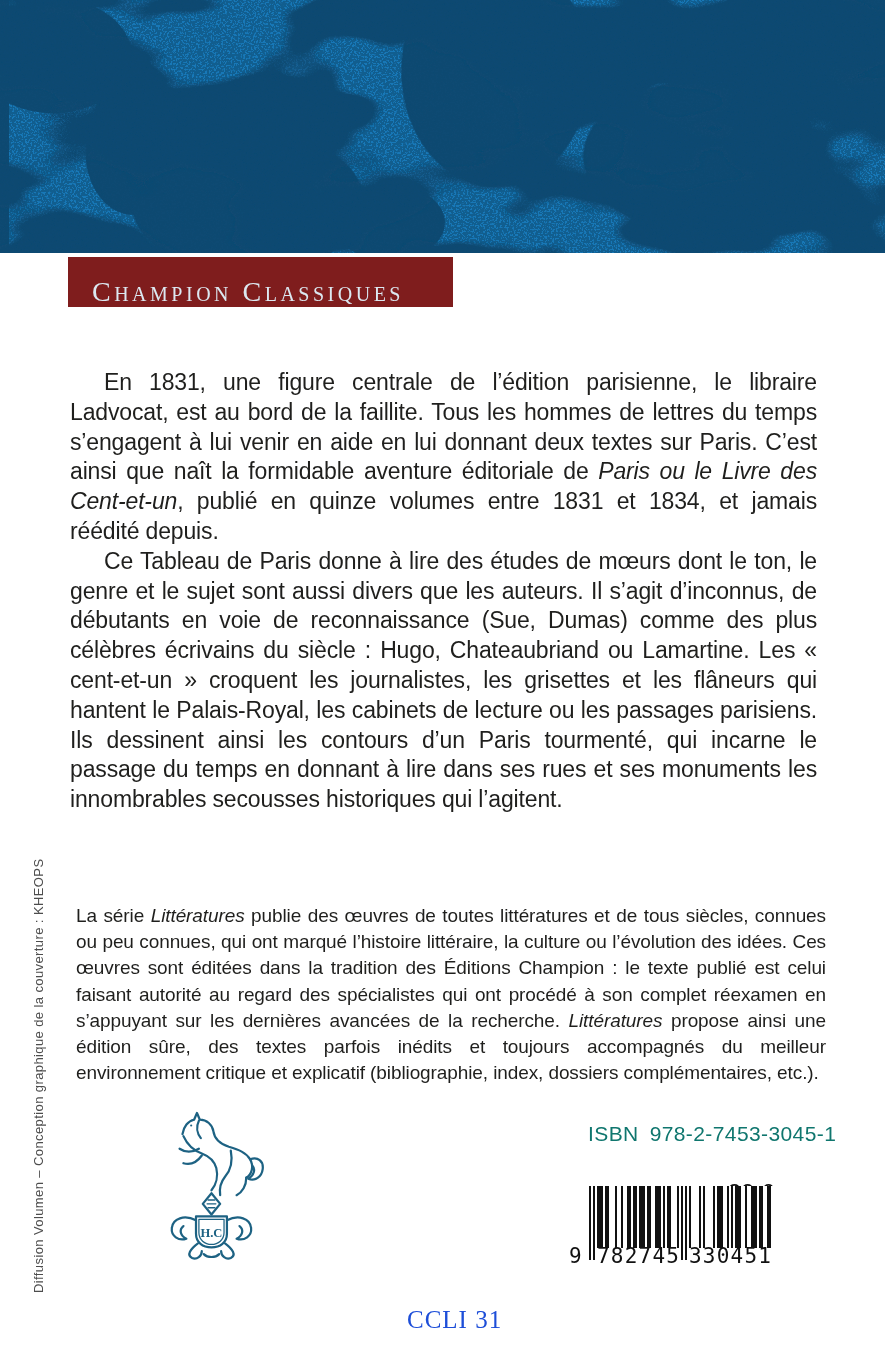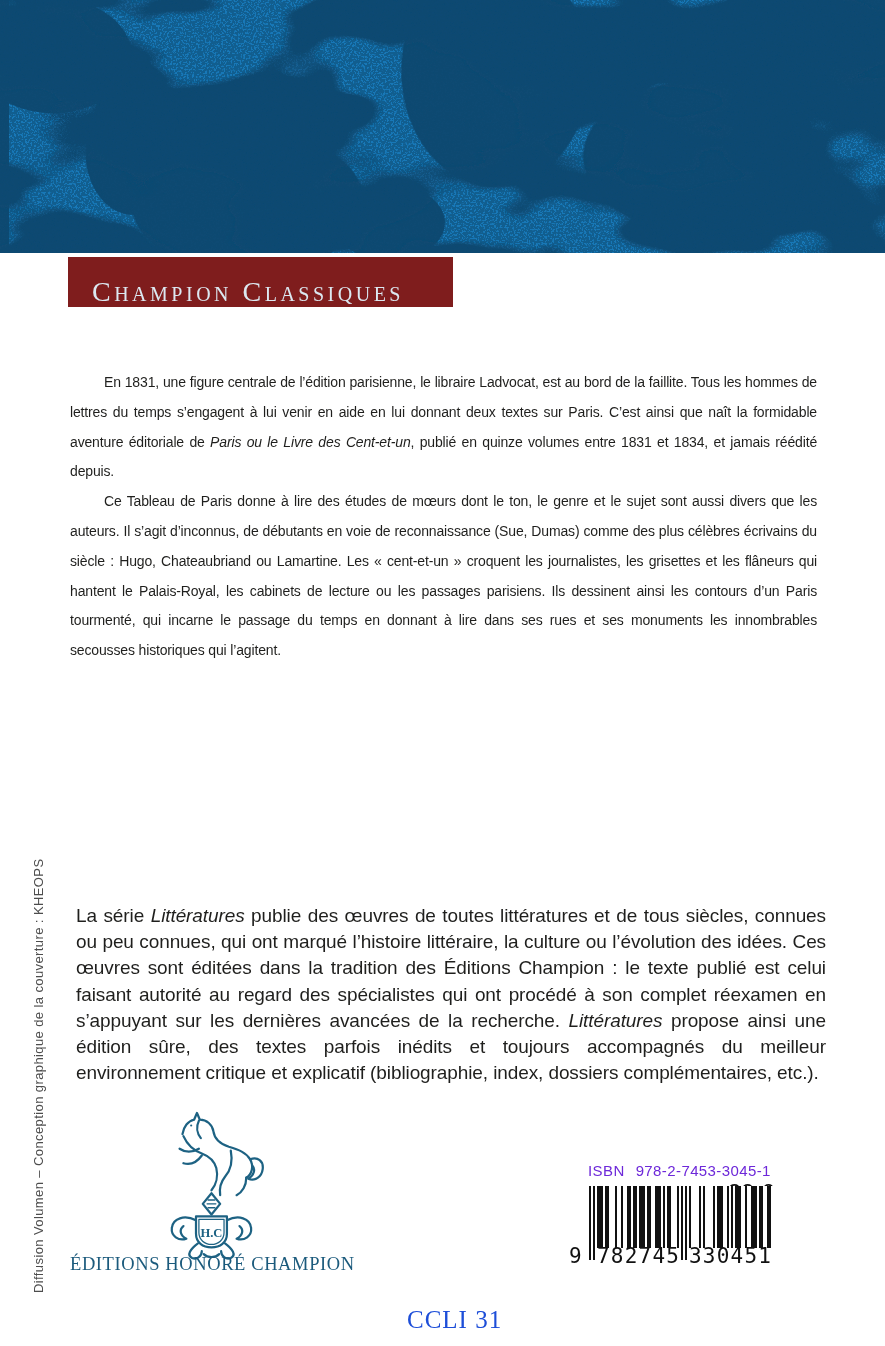--- a/index.html
+++ b/index.html
@@ -20,38 +20,38 @@
   .marble svg{position:absolute;left:0;top:0;}
 
   
   .banner{position:absolute;left:68px;top:213px;width:385px;height:50px;background:#7f1d1d;margin-top:44px;}
   .banner-title{display:block;line-height:70px;padding-left:24px;color:#dce8f1;
     font-family:"Liberation Serif","DejaVu Serif",serif;font-variant-caps:small-caps;
     font-size:28px;letter-spacing:3.5px;white-space:nowrap;}
 
   
   .blurb{position:absolute;left:70px;top:368px;width:747px;color:#1f1f1d;
-    font-size:14px;line-height:29.8px;text-align:justify;letter-spacing:-0.15px;hyphens:auto;}
+    font-size:23px;line-height:29.8px;text-align:justify;letter-spacing:-0.15px;hyphens:auto;}
   .blurb p{margin:0;text-indent:34px;}
   .series{position:absolute;left:76px;top:903px;width:750px;color:#1f1f1d;
     font-size:19px;line-height:26.2px;text-align:justify;letter-spacing:-0.1px;hyphens:auto;}
   .series p{margin:0;}
 
   
   .credits{position:absolute;left:31px;top:1293px;transform:rotate(-90deg);transform-origin:0 0;
     font-size:13px;color:#4d4d4d;letter-spacing:0.4px;white-space:nowrap;}
 
   
   .logo{position:absolute;left:138px;top:1108px;width:145px;height:150px;text-decoration:underline;}
   .publisher{position:absolute;left:70px;top:1254px;color:#1b5a7c;
     font-family:"Liberation Serif","DejaVu Serif",serif;font-size:18.5px;letter-spacing:0.6px;}
   .ccli{position:absolute;left:407px;top:1289px;color:#1d4ed8;
     font-family:"Liberation Serif","DejaVu Serif",serif;font-size:25px;letter-spacing:1px;margin-top:17px;}
   .price{position:absolute;left:728px;top:1180px;color:#111111;font-size:23.5px;}
-  .isbn{position:absolute;left:588px;top:1162px;color:#6d28d9;font-size:15px;letter-spacing:0.4px;}
+  .isbn{position:absolute;left:588px;top:1122px;color:#0f766e;font-size:21px;letter-spacing:0.4px;}
   .isbn .lbl{margin-right:11px;}
   .barcode{position:absolute;left:589px;top:1186px;width:190px;height:94px;background:#ffffff;}
   .bc-digit0{position:absolute;left:-20px;top:58px;font-family:"DejaVu Sans Mono",monospace;
     font-size:21px;color:#111111;}
   .bc-group{position:absolute;top:58px;width:82px;display:flex;justify-content:space-between;
     font-family:"DejaVu Sans Mono",monospace;font-size:21px;color:#111111;}
   .bc-g1{left:8px;} .bc-g2{left:100px;}
 </style>
 </head>
 <body>
@@ -115,21 +115,20 @@
         <path d="M60 116 C48 110 36 114 35 124 C34 132 42 138 50 135 C44 132 42 126 47 122"></path>
         <path d="M92 116 C104 110 116 114 117 124 C118 132 110 138 102 135 C108 132 110 126 105 122"></path>
         <path d="M62 140 C54 146 50 152 56 155 C61 157 66 153 66 148"></path>
         <path d="M90 140 C98 146 102 152 96 155 C91 157 86 153 86 148"></path>
         <path d="M68 151 C72 155 80 155 84 151"></path>
       </g>
       <text x="76" y="133" font-size="13" text-anchor="middle" fill="#1d6283" font-family="Liberation Serif, DejaVu Serif, serif" font-weight="bold">H.C</text>
     </svg>
   </div>
 
-  <div class="publisher">ÉDITIONS HONORÉ CHAMPION</div>
   <div class="ccli">CCLI 31</div>
   <div class="price">32 €</div>
   <div class="isbn">
     <span class="lbl">ISBN</span><span>978-2-7453-3045-1</span>
   </div>
 
   <div class="barcode">
     <svg id="barcode-bars" width="190" height="74">
         <rect x="0" y="0" width="2" height="74" fill="#111"></rect>
         <rect x="4" y="0" width="2" height="74" fill="#111"></rect>

